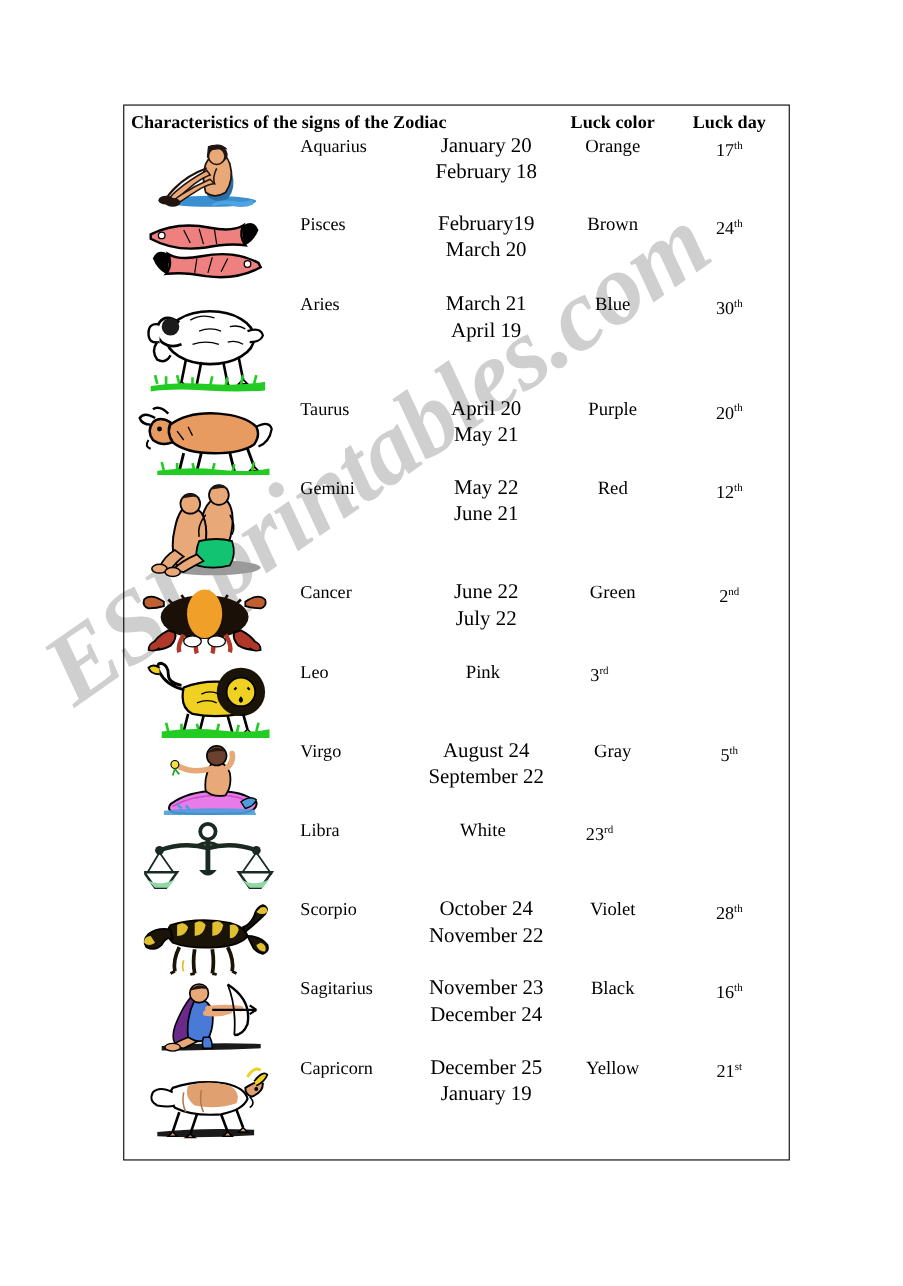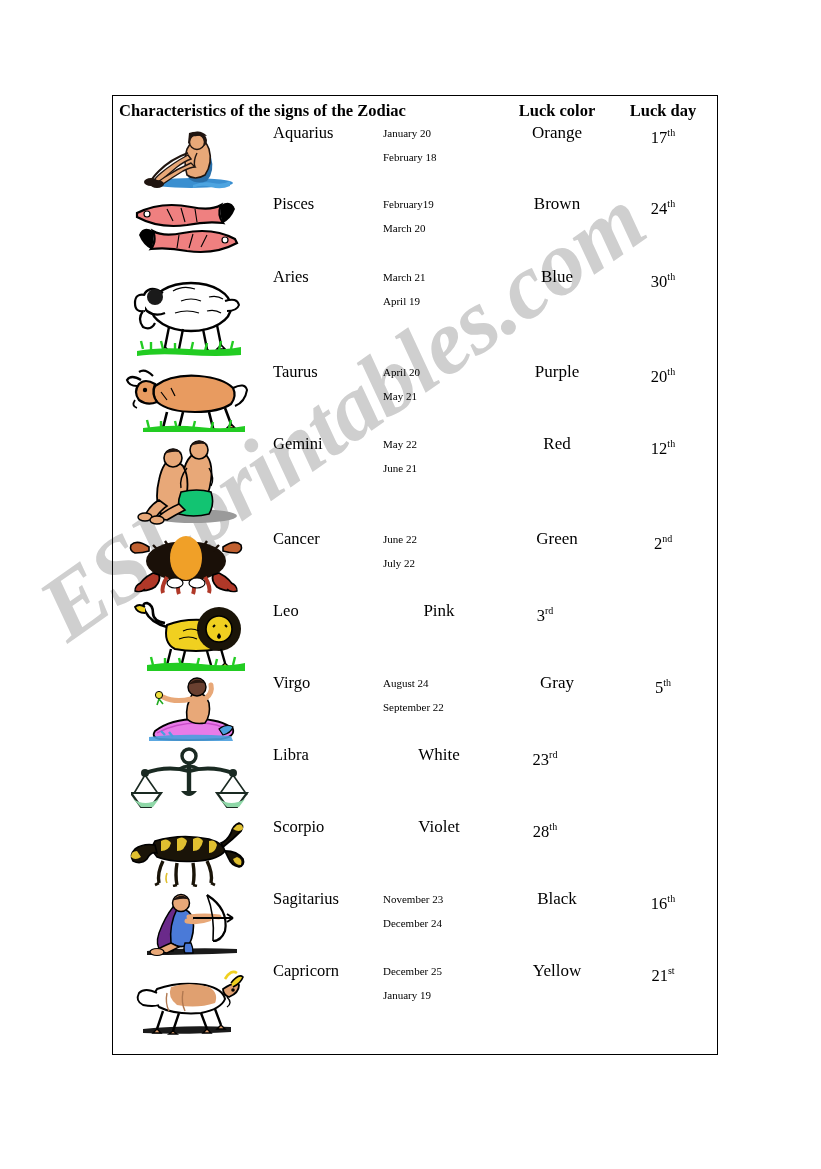--- a/index.html
+++ b/index.html
@@ -104,22 +104,22 @@
     box-sizing: border-box;
   }
   .cell-sign {
     width: 110px;
     font-size: 16.5px;
     line-height: 24px;
     box-sizing: border-box;
   }
   .cell-dates {
     width: 118px;
-    text-align: left;
-    font-size: 11px;
+    text-align: center;
+    font-size: 19px;
     line-height: 24px;
     box-sizing: border-box;
     white-space: nowrap;
   }
   .cell-color {
     width: 112px;
     text-align: center;
     font-size: 17px;
     line-height: 24px;
     box-sizing: border-box;
@@ -396,20 +396,24 @@
           <path d="M98 30 Q108 22 116 14 Q120 8 114 6 Q108 8 106 16 Q102 24 96 26 Z" fill="#1a1408" stroke="#000" stroke-width="1.8"></path>
           <path d="M112 8 Q118 6 118 12 Q114 16 108 12 Z" fill="#e0c030"></path>
           <path d="M100 34 Q112 34 118 42 Q120 48 114 50 Q106 48 104 42 Z" fill="#1a1408" stroke="#000" stroke-width="1.8"></path>
           <path d="M112 40 Q118 42 116 48 Q110 48 108 42 Z" fill="#e0c030"></path>
           <path d="M38 44 Q32 56 34 66 M52 46 Q50 58 52 68 M68 46 Q70 58 68 68 M82 44 Q88 56 86 66" stroke="#1a1408" stroke-width="3.4" fill="none"></path>
           <path d="M34 66 L30 68 M52 68 L48 69 M68 68 L72 69 M86 66 L90 68" stroke="#1a1408" stroke-width="2.6"></path>
           <path d="M42 56 Q40 62 42 66" stroke="#e0c030" stroke-width="1.6" fill="none"></path>
         </svg>
       </div>
       <div class="cell-sign">Scorpio</div>
+      <div class="cell-dates">
+        <span>October 24</span>
+        <span class="date-line-2">November 22</span>
+      </div>
       <div class="cell-color">Violet</div>
       <div class="cell-day"><span>28</span><sup>th</sup></div>
     </div>
 
     <div class="row" style="height:72px;">
       <div class="cell-icon">
         <svg class="zsvg" style="left:20px; top:2px;" width="114" height="70" viewBox="0 0 114 70">
           <path d="M14 62 Q54 58 104 60 L104 64 Q54 66 14 66 Z" fill="#1a1a1a"></path>
           <path d="M40 18 Q32 28 26 44 Q22 56 28 62 L40 62 Q44 50 48 38 Q50 26 46 18 Z" fill="#6a2a8a" stroke="#000" stroke-width="1.4"></path>
           <path d="M44 20 Q56 18 60 30 Q62 44 56 56 Q46 60 38 54 Q36 36 44 20 Z" fill="#4a7ad8" stroke="#000" stroke-width="1.6"></path>

